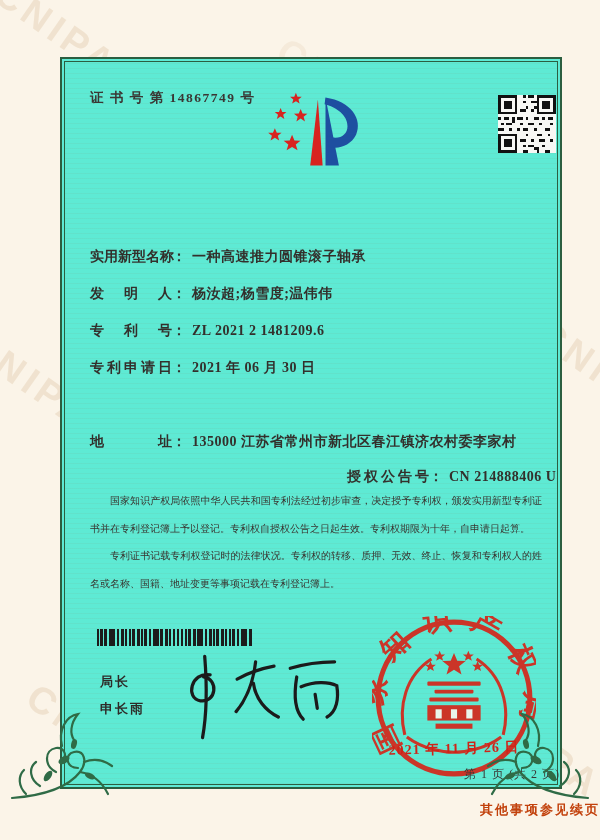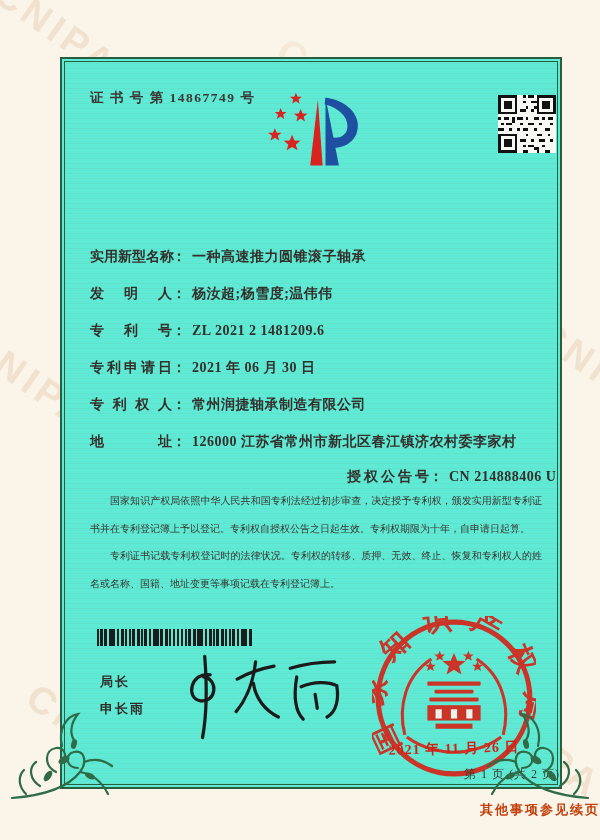--- a/index.html
+++ b/index.html
@@ -141,25 +141,22 @@
   </div>
   <div class="frow" style="top:226px;">
     <span class="flabel">发明人</span><span class="fcolon">：</span><span class="fval">杨汝超;杨雪度;温伟伟</span>
   </div>
   <div class="frow" style="top:263px;">
     <span class="flabel">专利号</span><span class="fcolon">：</span><span class="fval">ZL 2021 2 1481209.6</span>
   </div>
   <div class="frow" style="top:300px;">
     <span class="flabel">专利申请日</span><span class="fcolon">：</span><span class="fval">2021 年 06 月 30 日</span>
   </div>
-  <div class="frow" style="top:337px;">
-    <span class="flabel">专利权人</span><span class="fcolon">：</span><span class="fval">常州润捷轴承制造有限公司</span>
-  </div>
   <div class="frow" style="top:374px;">
-    <span class="flabel">地址</span><span class="fcolon">：</span><span class="fval">126000 江苏省常州市新北区春江镇济农村委李家村</span>
+    <span class="flabel">地址</span><span class="fcolon">：</span><span class="fval">135000 江苏省常州市新北区春江镇济农村委李家村</span>
   </div>
   <div class="frow" style="top:409px;">
     <span class="grant2">
       <span class="flabel">授权公告号</span><span class="fcolon">：</span><span class="fval">CN 214888406 U</span>
     </span>
   </div>
 
   <div class="paras">
     <p>国家知识产权局依照中华人民共和国专利法经过初步审查，决定授予专利权，颁发实用新型专利证书并在专利登记簿上予以登记。专利权自授权公告之日起生效。专利权期限为十年，自申请日起算。</p>
     <p>专利证书记载专利权登记时的法律状况。专利权的转移、质押、无效、终止、恢复和专利权人的姓名或名称、国籍、地址变更等事项记载在专利登记簿上。</p>

